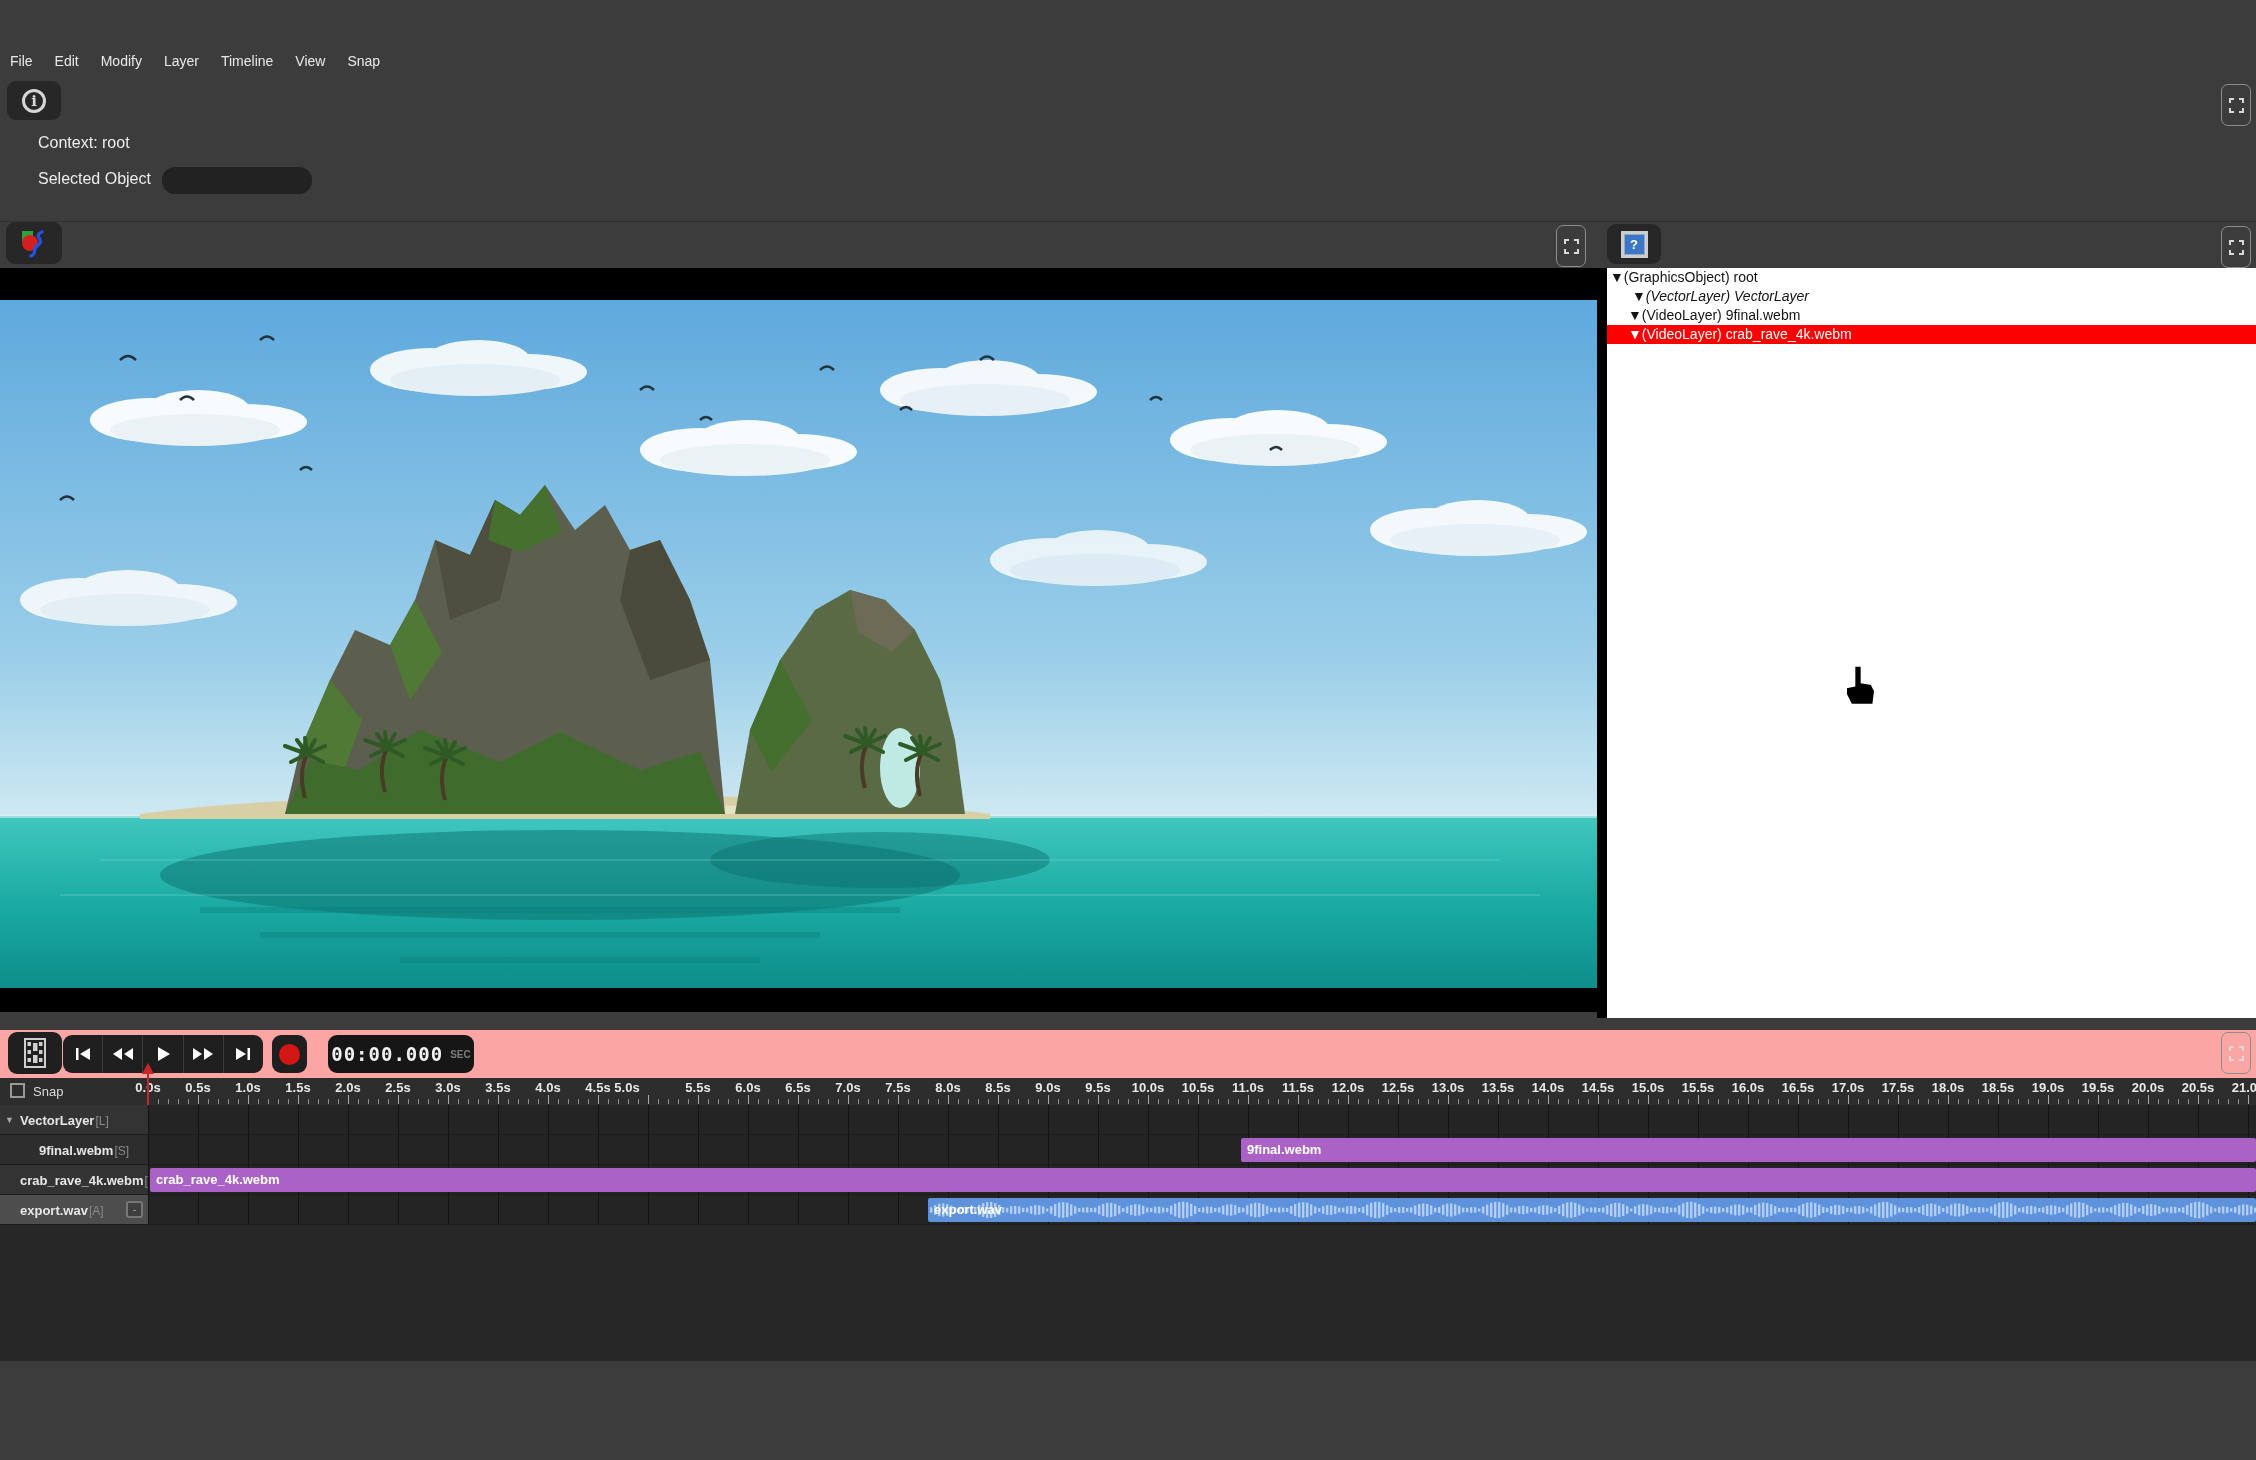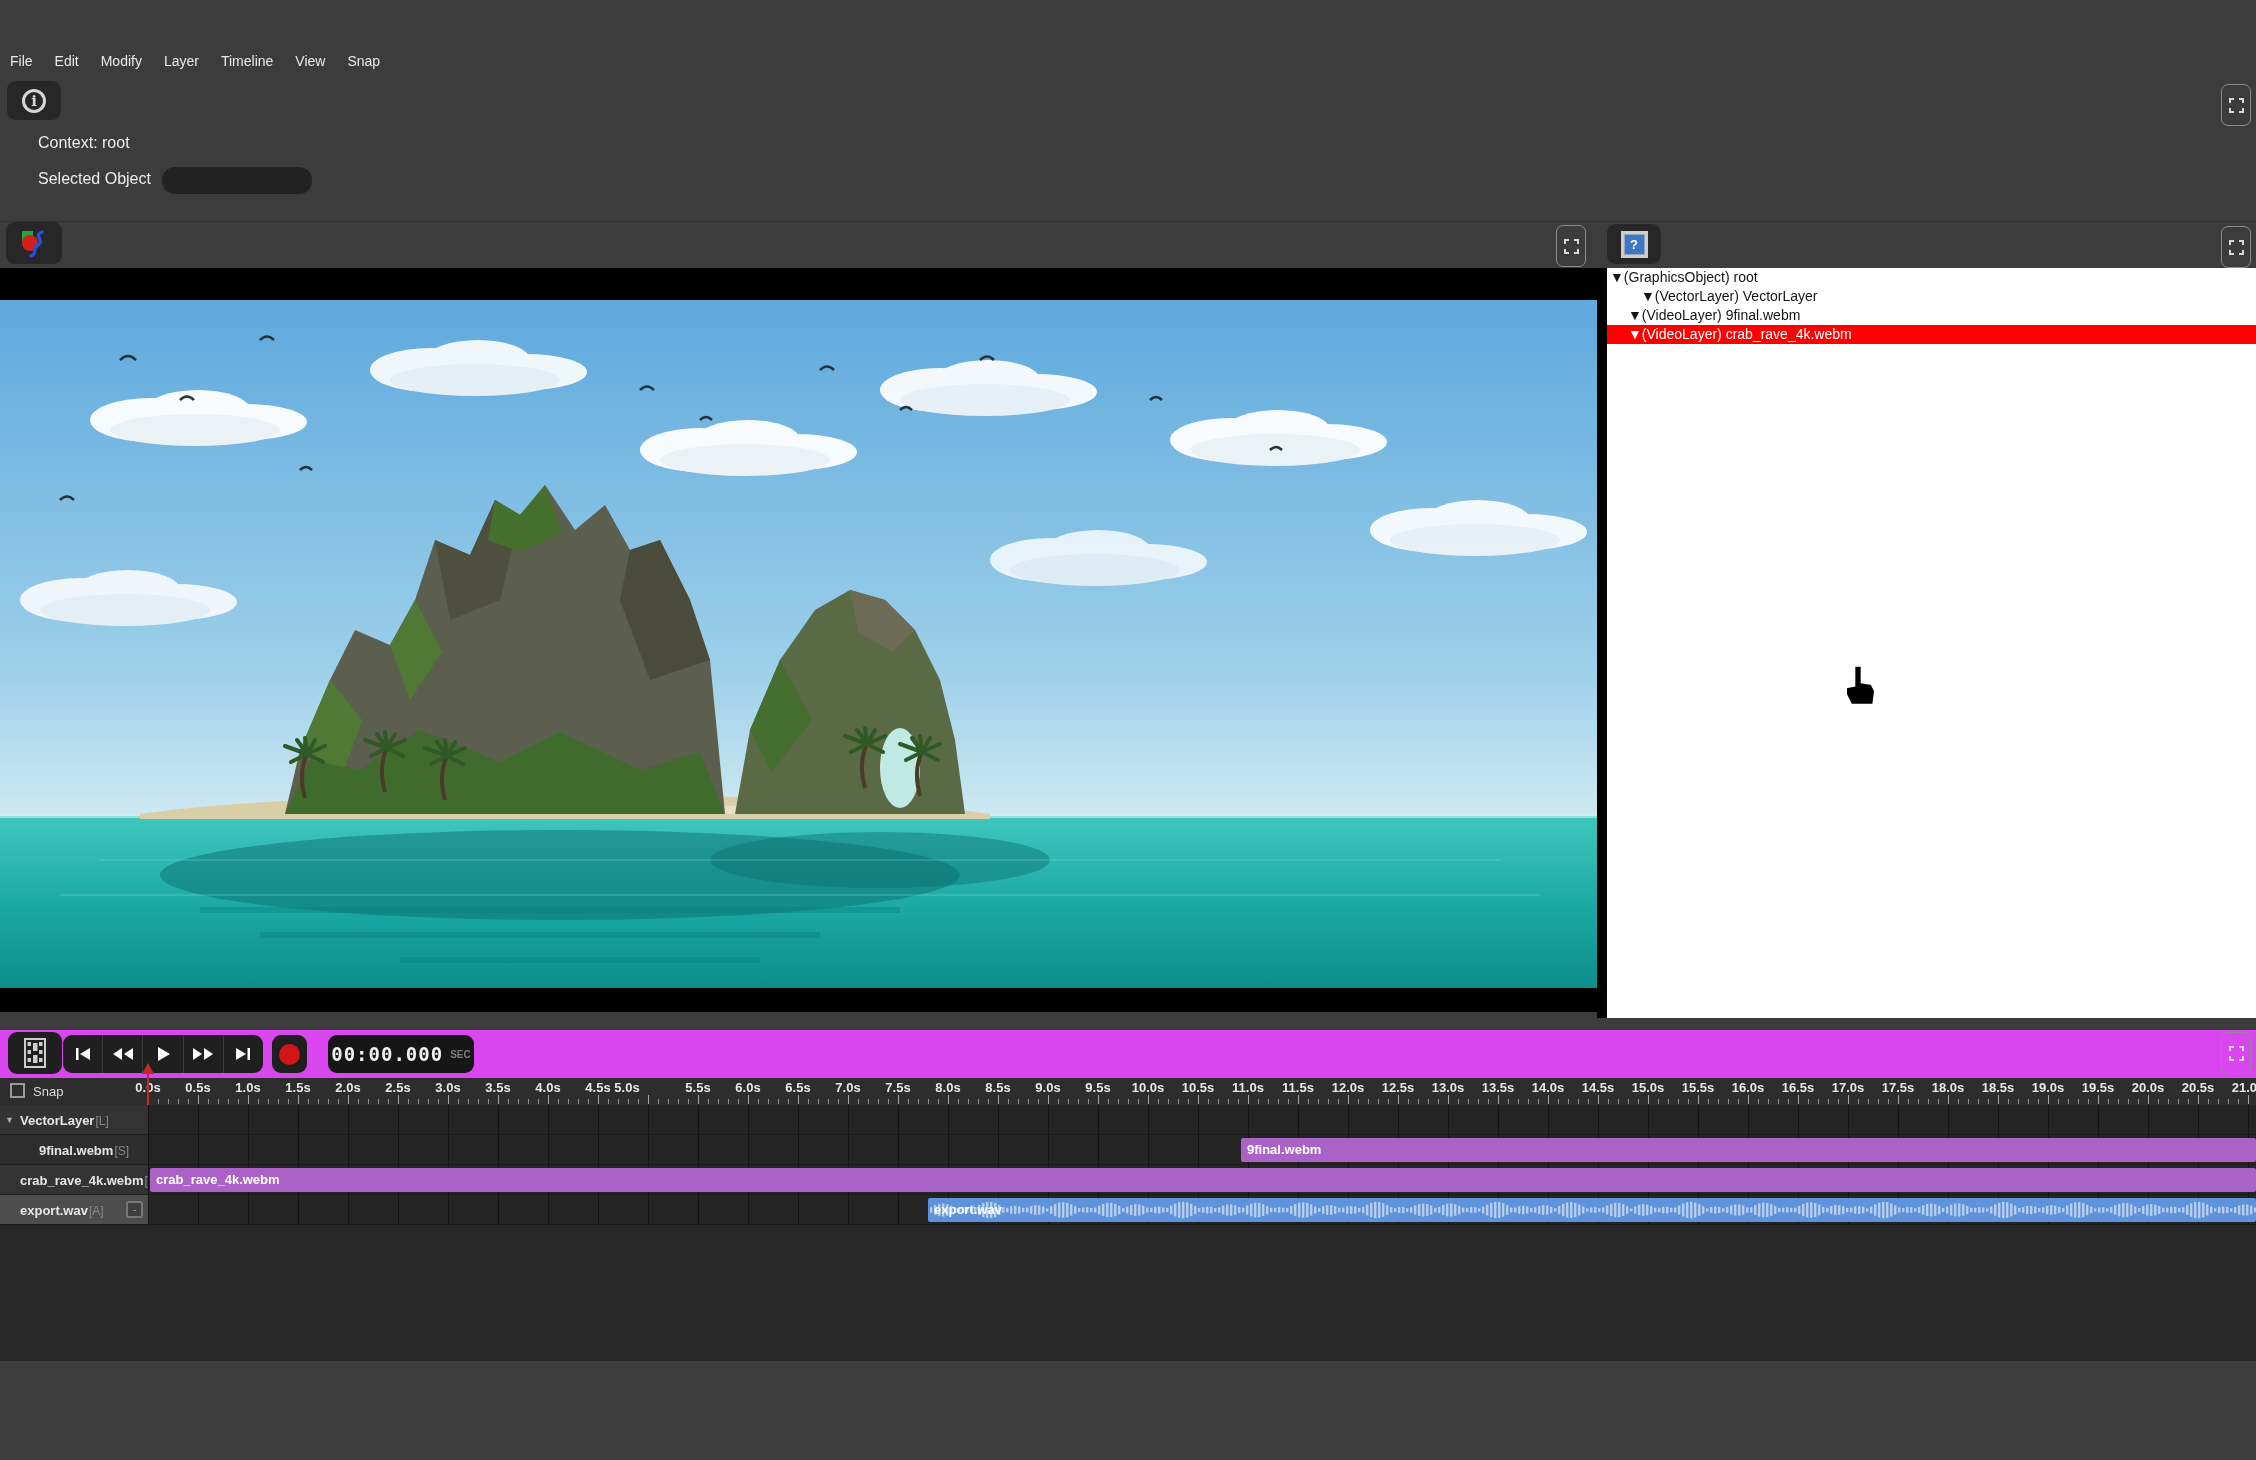--- a/index.html
+++ b/index.html
@@ -50,21 +50,21 @@
   #tree-expand{left:2221px;top:226px;}
   #tree-gap{position:absolute;left:1597px;top:268px;width:10px;height:750px;background:#000;}
   #tree-panel{position:absolute;left:1607px;top:268px;width:649px;height:750px;background:#fff;overflow:hidden;}
   .tree-row{height:19px;line-height:19px;font-size:14px;color:#141414;white-space:nowrap;}
   .tree-row.sel{background:#ff0000;color:#fff;}
 
   
   #hand-cursor{position:absolute;left:1838px;top:662px;width:40px;height:48px;pointer-events:none;}
 
   
-  #timeline{position:absolute;left:0;top:1030px;width:2256px;height:331px;background:#d946ef;overflow:hidden;}
+  #timeline{position:absolute;left:0;top:1030px;width:2256px;height:331px;background:#fca5a5;overflow:hidden;}
   #film-tab{left:8px;top:2px;width:54px;height:42px;background:#1f1f1f;}
   #transport{position:absolute;left:63px;top:5px;width:200px;height:38px;background:#1f1f1f;border-radius:9px;
              display:flex;overflow:hidden;}
   .tbtn{flex:1;display:flex;align-items:center;justify-content:center;border-right:1px solid #3a3a3a;}
   .tbtn:last-child{border-right:none;}
   #record-btn{position:absolute;left:272px;top:5px;width:35px;height:38px;background:#1f1f1f;border-radius:9px;
               display:flex;align-items:center;justify-content:center;}
   #record-dot{width:21px;height:21px;border-radius:50%;background:#d21616;}
   #time-display{position:absolute;left:328px;top:5px;width:146px;height:38px;background:#161616;border-radius:9px;
                 display:flex;align-items:center;justify-content:center;}
@@ -226,21 +226,21 @@
     </div>
   </div>
   <div class="expandbtn" id="tree-expand">
     <svg width="15" height="15" viewBox="0 0 15 15" fill="none" stroke="#d8d8d8" stroke-width="2">
       <path d="M1 5 V1 H5 M10 1 H14 V5 M14 10 V14 H10 M5 14 H1 V10"></path>
       </svg>
   </div>
   <div id="tree-gap"></div>
   <div id="tree-panel">
       <div class="tree-row" style="padding-left: 3px;">▼(GraphicsObject) root</div>
-      <div class="tree-row" style="padding-left: 34px;">▼(VectorLayer) VectorLayer</div>
+      <div class="tree-row" style="padding-left: 25px; font-style: italic;">▼(VectorLayer) VectorLayer</div>
       <div class="tree-row" style="padding-left: 21px;">▼(VideoLayer) 9final.webm</div>
       <div class="tree-row sel" style="padding-left: 21px; background: rgb(255, 0, 0);">▼(VideoLayer) crab_rave_4k.webm</div>
     </div>
 
   <svg id="hand-cursor" viewBox="0 0 24 28">
     <path d="M10 2 L14 2 L14 12 L20 13 L22 17 L21 25 L8 25 L5 19 L5 15 L10 14 Z" fill="#000" stroke="#fff" stroke-width="0.8"></path>
   </svg>
 
   <div id="timeline">
     <div class="tabbtn" id="film-tab">

